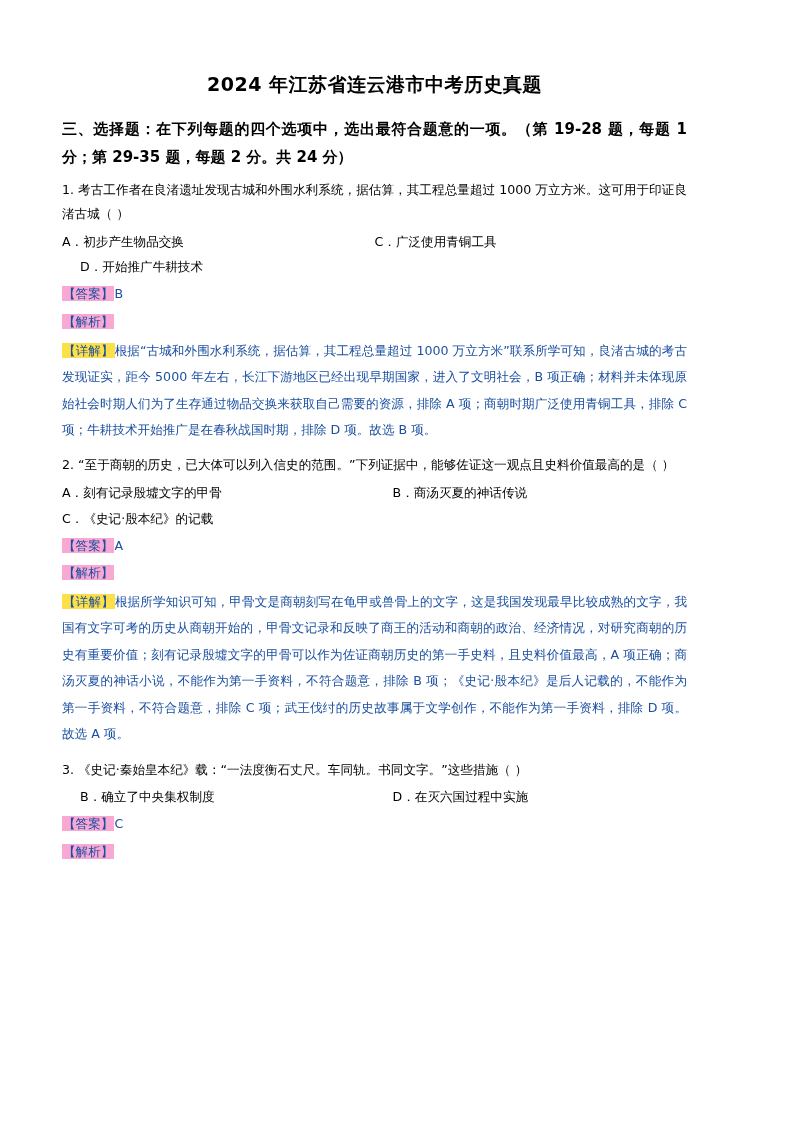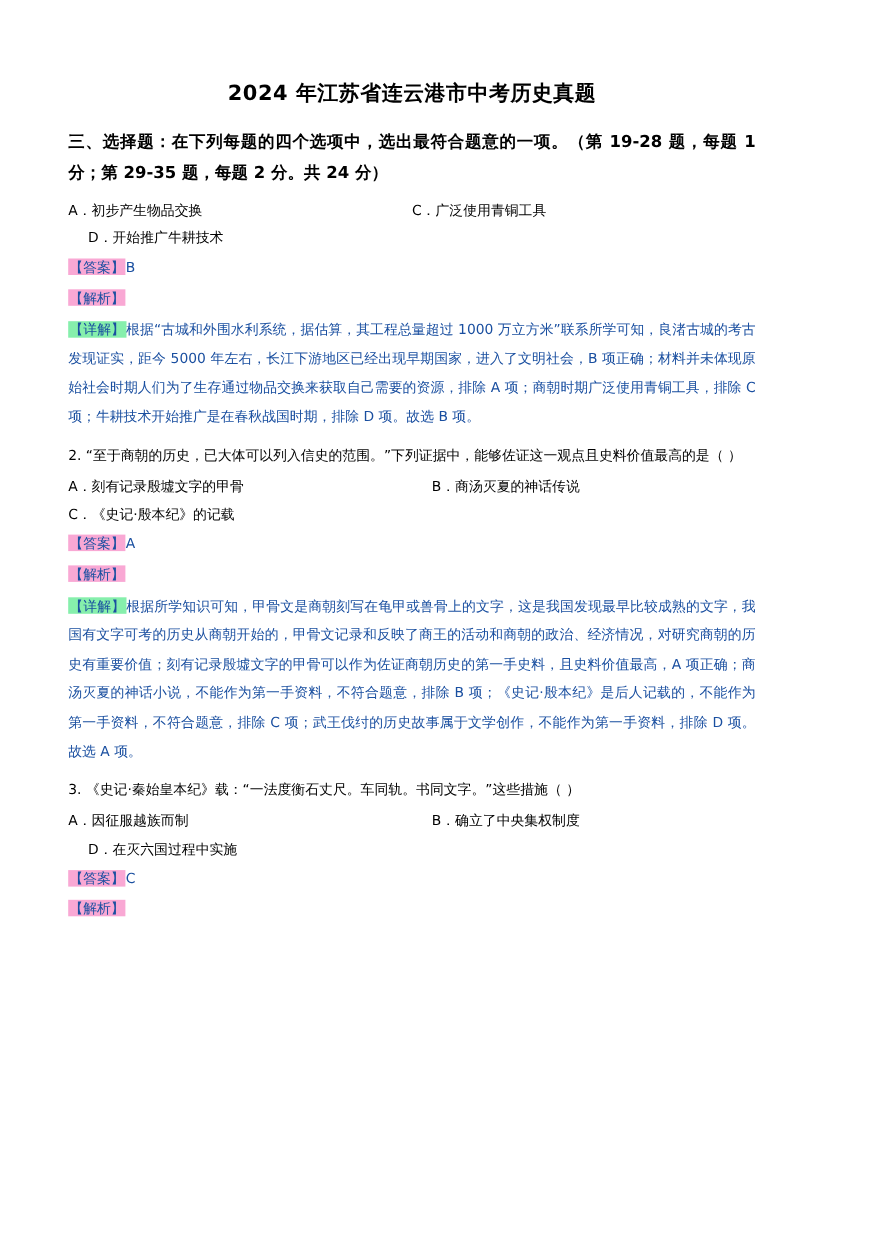--- a/index.html
+++ b/index.html
@@ -71,36 +71,37 @@
     color: #1a4fa0;
   }
   .detail {
     font-size: 12.6px;
     line-height: 2.1;
     color: #1a4fa0;
     text-align: justify;
     margin-top: 2px;
   }
   .detail .tag {
-    background: #86efac;
+    background: #fde047;
   }
   .gap {
     height: 6px;
   }
 </style>
 </head>
 <body>
 
 <div class="page">
 
   <h1 class="doc-title">2024 年江苏省连云港市中考历史真题</h1>
 
   <div class="section-head">三、选择题：在下列每题的四个选项中，选出最符合题意的一项。（第 19-28 题，每题 1 分；第 29-35 题，每题 2 分。共 24 分）</div>
 
   <div class="q">
+    <div class="q-stem">1. 考古工作者在良渚遗址发现古城和外围水利系统，据估算，其工程总量超过 1000 万立方米。这可用于印证良渚古城（      ）</div>
     <div class="opts">
       <div class="opt">A．初步产生物品交换</div>
       <div class="opt">C．广泛使用青铜工具</div>
       <div class="opt right">D．开始推广牛耕技术</div>
     </div>
     <div class="ans-line">
       <span class="tag">【答案】</span><span class="ansval">B</span>
     </div>
     <div class="exp-line">
       <span class="tag">【解析】</span>
@@ -128,21 +129,20 @@
     <div class="detail">
       <span class="tag">【详解】</span><span>根据所学知识可知，甲骨文是商朝刻写在龟甲或兽骨上的文字，这是我国发现最早比较成熟的文字，我国有文字可考的历史从商朝开始的，甲骨文记录和反映了商王的活动和商朝的政治、经济情况，对研究商朝的历史有重要价值；刻有记录殷墟文字的甲骨可以作为佐证商朝历史的第一手史料，且史料价值最高，A 项正确；商汤灭夏的神话小说，不能作为第一手资料，不符合题意，排除 B 项；《史记·殷本纪》是后人记载的，不能作为第一手资料，不符合题意，排除 C 项；武王伐纣的历史故事属于文学创作，不能作为第一手资料，排除 D 项。故选 A 项。</span>
     </div>
   </div>
 
   <div class="gap"></div>
 
   <div class="q">
     <div class="q-stem">3. 《史记·秦始皇本纪》载：“一法度衡石丈尺。车同轨。书同文字。”这些措施（      ）</div>
     <div class="opts">
-      <div class="opt">A．因征服越族而制</div>
       <div class="opt right">B．确立了中央集权制度</div>
       <div class="opt right">D．在灭六国过程中实施</div>
     </div>
     <div class="ans-line">
       <span class="tag">【答案】</span><span class="ansval">C</span>
     </div>
     <div class="exp-line">
       <span class="tag">【解析】</span>
     </div>
   </div>

